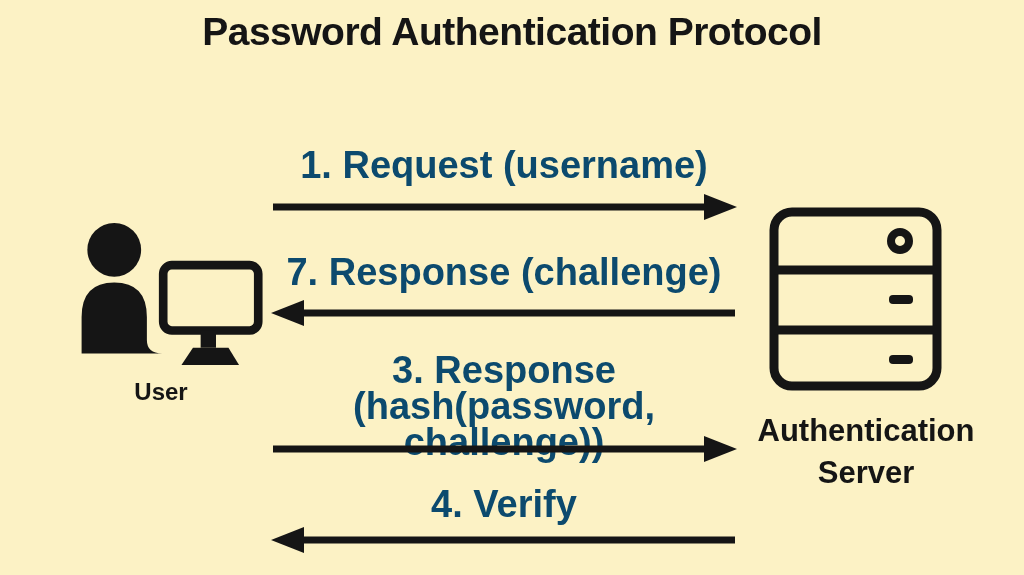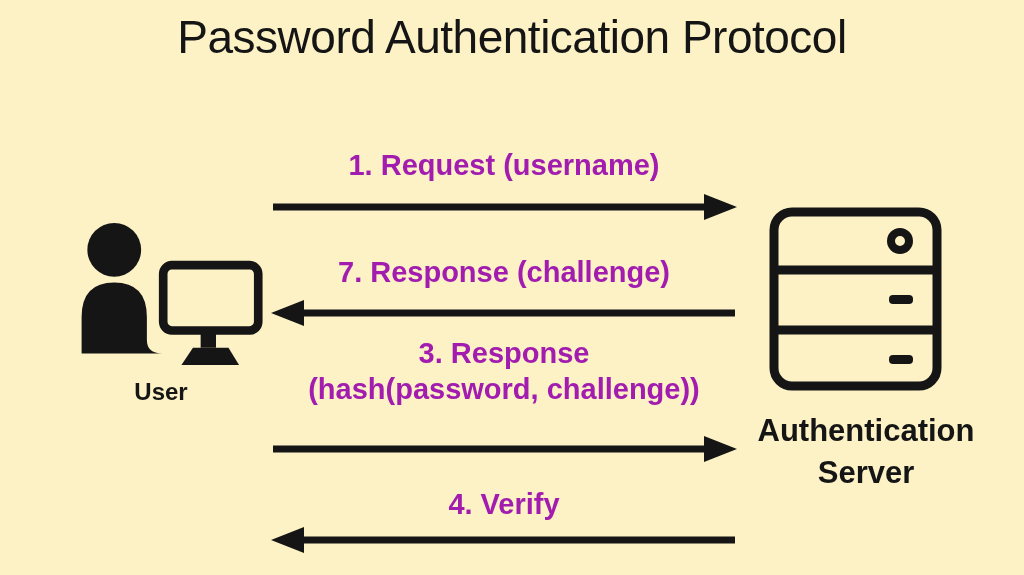--- a/index.html
+++ b/index.html
@@ -14,51 +14,51 @@
     background: #FCF2C5;
     overflow: hidden;
   }
   .title {
     position: absolute;
     top: 10px;
     left: 0;
     width: 100%;
     margin: 0;
     text-align: center;
-    font-size: 46px;
-    font-weight: normal;
+    font-size: 39px;
+    font-weight: bold;
     color: #151515;
     letter-spacing: -0.5px;
   }
   .icon-svg { position: absolute; display: block; }
   .user-icon   { left: 72px;  top: 219px; width: 192px; height: 149px; }
   .server-icon { left: 768px; top: 206px; width: 175px; height: 186px; }
   .actor-label {
     position: absolute;
     text-align: center;
     font-weight: bold;
     color: #151515;
     white-space: pre-line;
   }
   .user-label   { left: 86px;  top: 378px; width: 150px; font-size: 24px; }
   .server-label { left: 728px; top: 410px; width: 276px; font-size: 31px; line-height: 42px; }
   .msg-label {
     position: absolute;
     left: 270px;
     width: 468px;
     text-align: center;
-    color: #a21caf;
+    color: #0c4a6e;
     font-weight: bold;
-    font-size: 29px;
+    font-size: 38px;
     line-height: 36px;
     white-space: pre-line;
   }
   .label1 { top: 147px; }
   .label2 { top: 254px; }
-  .label3 { top: 335px; }
+  .label3 { top: 352px; }
   .label4 { top: 486px; }
   .arrow {
     position: absolute;
     left: 270px;
     width: 468px;
     height: 30px;
   }
   .arrow1 { top: 192px; }
   .arrow2 { top: 298px; }
   .arrow3 { top: 434px; }

